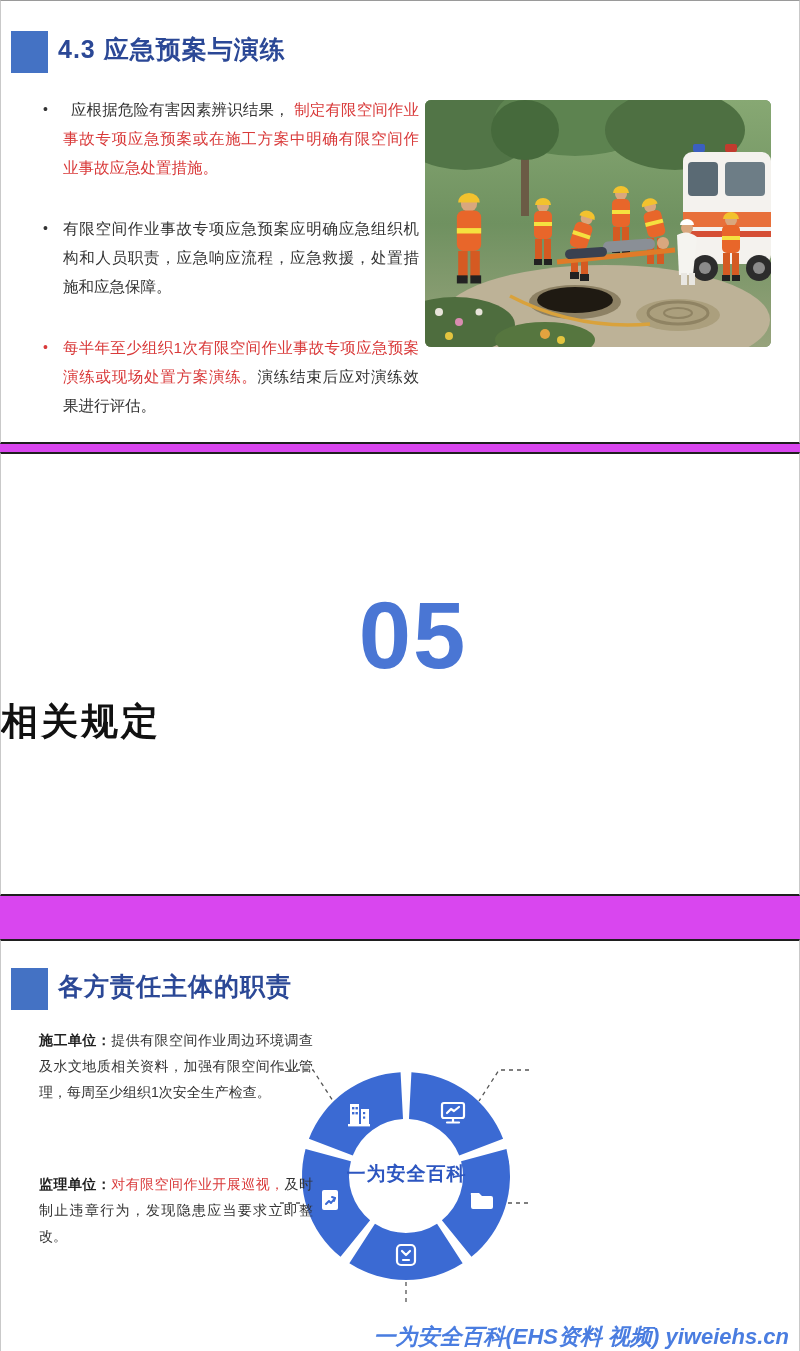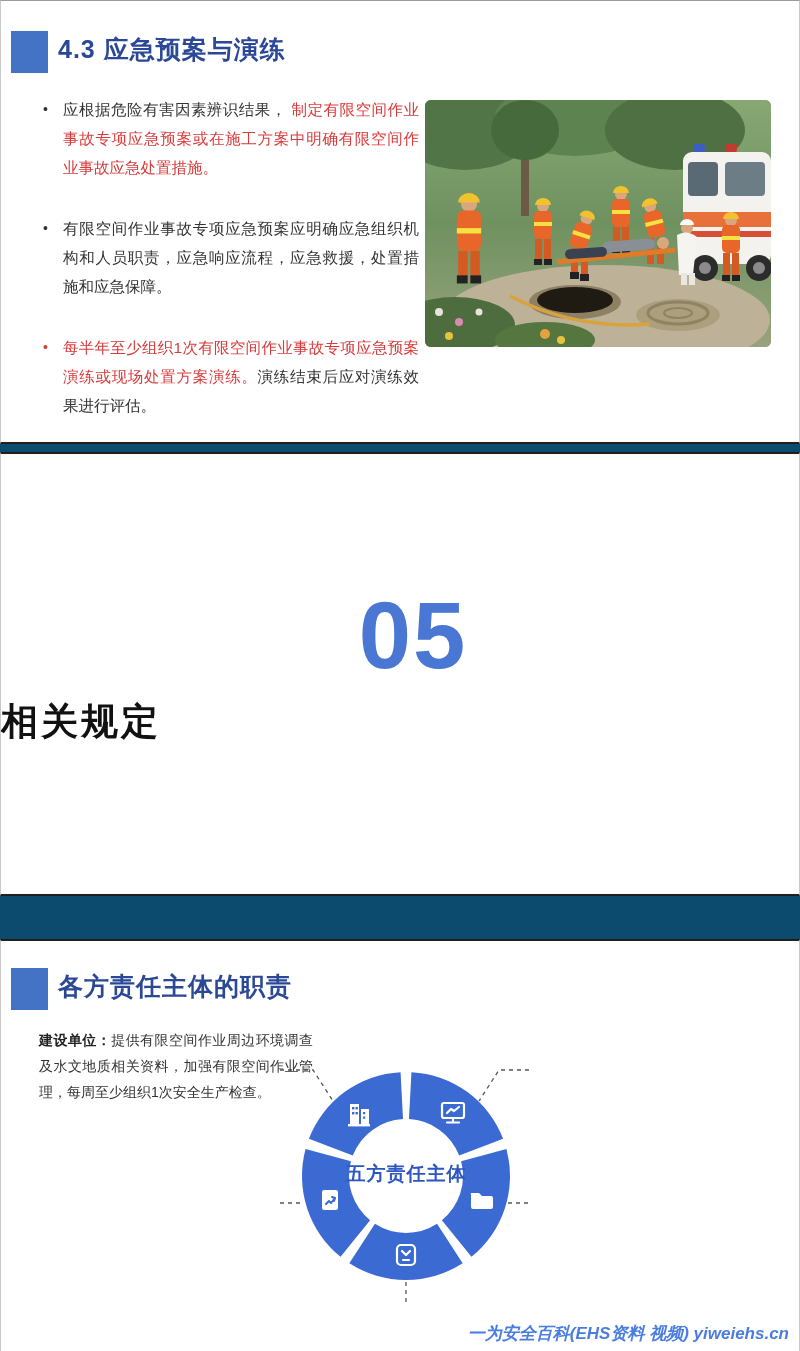--- a/index.html
+++ b/index.html
@@ -2,21 +2,21 @@
 <html style="--accent-blue: #4472c4; --title-blue: #2b4896; --body-black: #333333; --red: #d93a3a; --num-blue: #4a76d4; --donut-blue: #3b6ad3; --center-label-blue: #2d56c0; --watermark-blue: #4a7de0; --dash-gray: #555555;"><head>
 <meta charset="utf-8">
 <style>
   :root{
     --accent-blue:#4472c4; --title-blue:#2b4896; --body-black:#333333;
     --red:#d93a3a; --num-blue:#4a76d4; --donut-blue:#3b6ad3;
     --center-label-blue:#2d56c0; --watermark-blue:#4a7de0; --dash-gray:#555555;
   }
   *{margin:0;padding:0;box-sizing:border-box;}
   body{width:800px;height:1351px;background:#fff;font-family:"Liberation Sans","DejaVu Sans",sans-serif;position:relative;}
-  .page{position:absolute;inset:0;width:800px;height:1351px;background:#0c4a6e;}
+  .page{position:absolute;inset:0;width:800px;height:1351px;background:#d946ef;}
   .slide{position:absolute;left:0;width:800px;background:#fff;border:1px solid #c9c9c9;overflow:hidden;}
   .s1{top:0;height:444px;border-top:1px solid #9a9a9a;border-bottom:2px solid #1f1f1f;}
   .s2{top:452px;height:444px;border-top:2px solid #1f1f1f;border-bottom:2px solid #1f1f1f;}
   .s3{top:903px;height:448px;border-top:2px solid #1f1f1f;border-bottom:1px solid #9a9a9a;margin-top:36px;}
   .accent-square{position:absolute;left:10px;width:37px;height:42px;background:var(--accent-blue);}
   .slide-title{position:absolute;left:57px;font-size:25px;font-weight:700;color:var(--title-blue);letter-spacing:1px;}
   
   .bullets{position:absolute;left:36px;top:94px;width:382px;}
   .bullet{position:relative;padding-left:26px;font-size:15.5px;line-height:29px;color:var(--body-black);margin-bottom:14px;text-align:justify;}
   .bullet .marker{position:absolute;left:6px;top:0;font-size:14px;}
@@ -32,35 +32,35 @@
   .blk-sheji{left:518px;top:213px;width:274px;}
   .blk-shigong{left:155px;top:347px;width:606px;}
   .diagram-svg{position:absolute;left:0;top:0;width:800px;height:448px;}
   .donut-seg{fill:var(--donut-blue);}
   .dash{stroke:var(--dash-gray);stroke-width:1.3;fill:none;stroke-dasharray:4 4;}
   .ic-w{fill:#fff;}
   .ic-s{fill:none;stroke:#fff;stroke-width:2.2;stroke-linecap:round;stroke-linejoin:round;}
   .ic-b{fill:var(--donut-blue);}
   .ic-bs{fill:none;stroke:var(--donut-blue);stroke-width:2;stroke-linecap:round;stroke-linejoin:round;}
   .center-label{position:absolute;left:333px;top:220px;width:145px;text-align:center;font-size:19px;font-weight:700;color:var(--center-label-blue);letter-spacing:1px;}
-  .watermark{position:absolute;right:10px;top:381px;font-size:17px;font-weight:700;font-style:italic;color:var(--watermark-blue);white-space:nowrap;}
+  .watermark{position:absolute;right:10px;top:381px;font-size:22px;font-weight:700;font-style:italic;color:var(--watermark-blue);white-space:nowrap;}
 </style>
 </head>
 <body>
 
 <div class="page">
 
   <section class="slide s1">
     <div class="accent-square" style="top:30px"></div>
     <h1 class="slide-title" style="top:32px">4.3 应急预案与演练</h1>
 
     <div class="bullets">
       <div class="bullet">
         <span class="marker" style="color: rgb(51, 51, 51);">•</span>
-        <span><span style="color: rgb(51, 51, 51);">应根据危险有害因素辨识结果， </span><span style="color: rgb(217, 58, 58);">制定有限空间作业事故专项应急预案或在施工方案中明确有限空间作业事故应急处置措施。</span></span>
+        <span><span style="color: rgb(51, 51, 51); margin-left: 8px;">应根据危险有害因素辨识结果， </span><span style="color: rgb(217, 58, 58);">制定有限空间作业事故专项应急预案或在施工方案中明确有限空间作业事故应急处置措施。</span></span>
       </div>
       <div class="bullet" style="margin-top:32px">
         <span class="marker" style="color: rgb(51, 51, 51);">•</span>
         <span><span style="color: rgb(51, 51, 51);">有限空间作业事故专项应急预案应明确应急组织机构和人员职责，应急响应流程，应急救援，处置措施和应急保障。</span></span>
       </div>
       <div class="bullet" style="margin-top:32px">
         <span class="marker" style="color: rgb(217, 58, 58);">•</span>
         <span><span style="color: rgb(217, 58, 58); margin-top: 29px;">每半年至少组织1次有限空间作业事故专项应急预案演练或现场处置方案演练。</span><span style="color: rgb(51, 51, 51);">演练结束后应对演练效果进行评估。</span></span>
       </div>
     </div>
@@ -251,19 +251,20 @@
           <line class="ic-s" x1="-3" y1="5" x2="3" y2="5"></line>
         </g>
         <g transform="translate(-76,24)">
           <rect class="ic-w" x="-8" y="-10" width="16" height="20" rx="2"></rect>
           <polyline class="ic-bs" points="-4,4 -1,1 1,3 5,-2"></polyline>
           <polyline class="ic-bs" points="2,-3 5,-2 4,1"></polyline>
         </g>
       </g>
     </svg>
 
-    <div class="center-label">五方责任主体</div>
-
-    <p class="blk blk-jianshe"><span style="color: rgb(31, 31, 31); font-weight: 700;">建设单位：</span><span style="color: rgb(51, 51, 51);">提供有限空间作业周边环境调查及水文地质相关资料，加强有限空间作业管理，每周至少组织1次安全生产检查。</span></p>
+    <div class="center-label">一为安全百科</div>
+
+    <p class="blk blk-jianshe"><span style="color: rgb(31, 31, 31); font-weight: 700;">施工单位：</span><span style="color: rgb(51, 51, 51);">提供有限空间作业周边环境调查及水文地质相关资料，加强有限空间作业管理，每周至少组织1次安全生产检查。</span></p>
+    <p class="blk blk-jianli"><span style="color: rgb(31, 31, 31); font-weight: 700;">监理单位：</span><span style="color: rgb(217, 58, 58);">对有限空间作业开展巡视，</span><span style="color: rgb(51, 51, 51);">及时制止违章行为，发现隐患应当要求立即整改。</span></p>
 
     <div class="watermark">一为安全百科(EHS资料 视频) yiweiehs.cn</div>
   </section>
 </div>
 
 </body></html>

